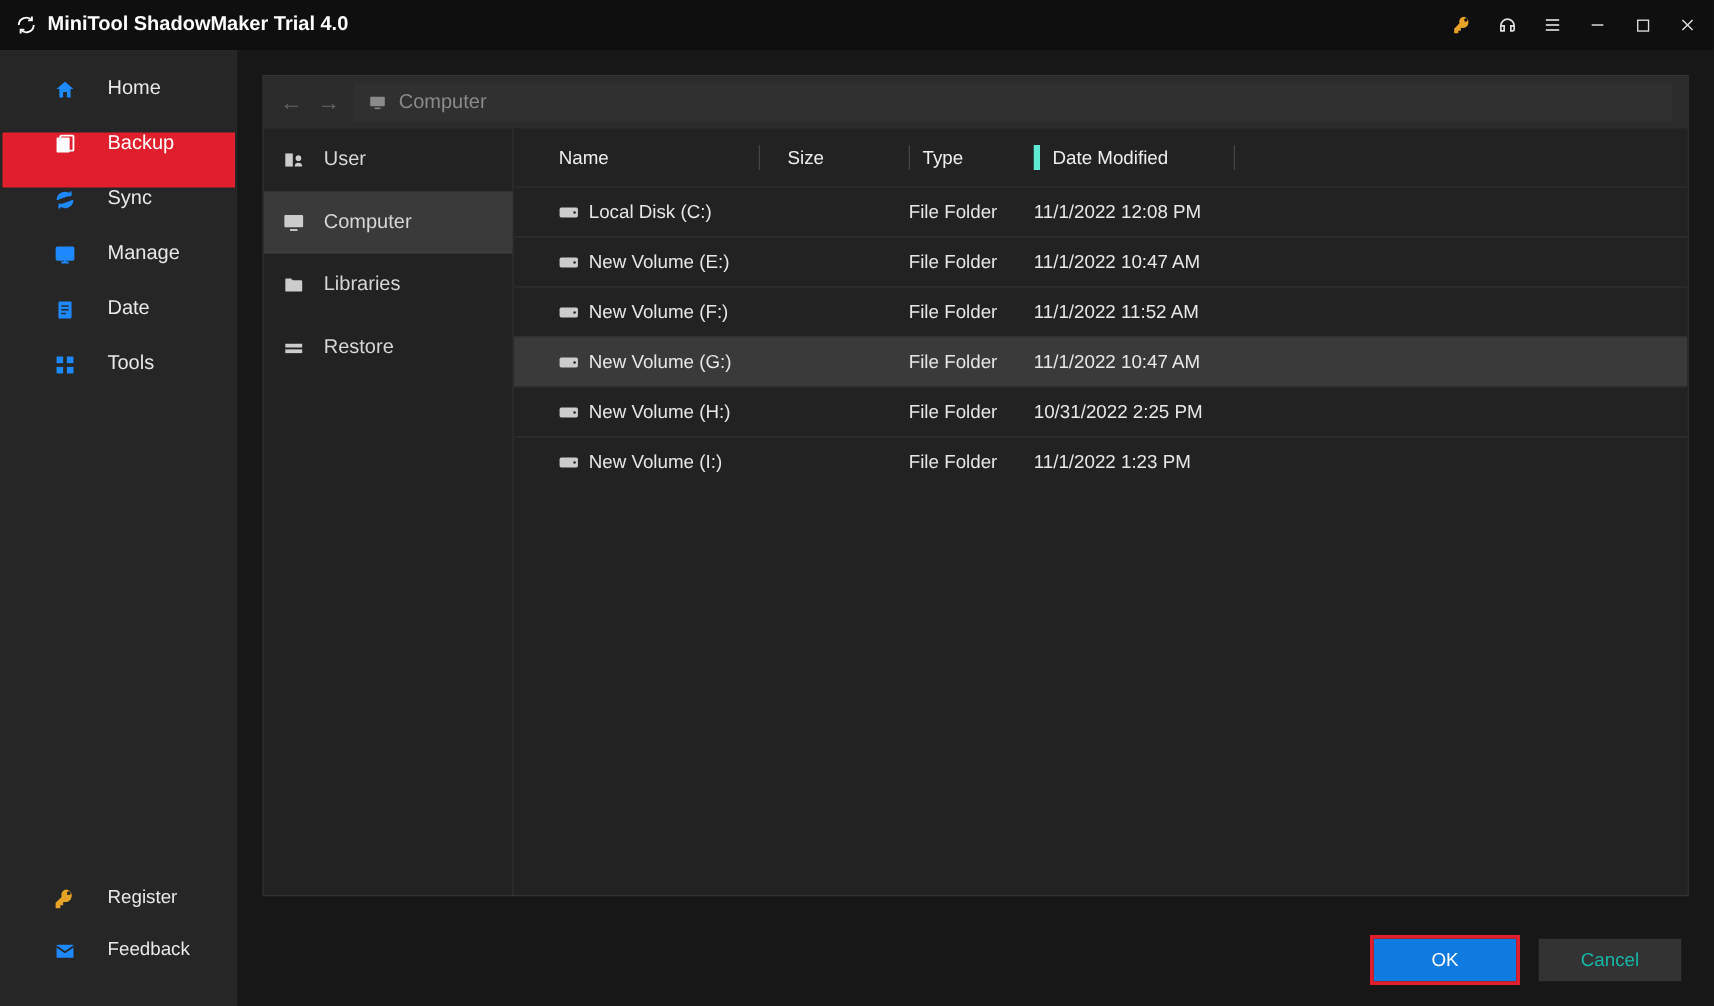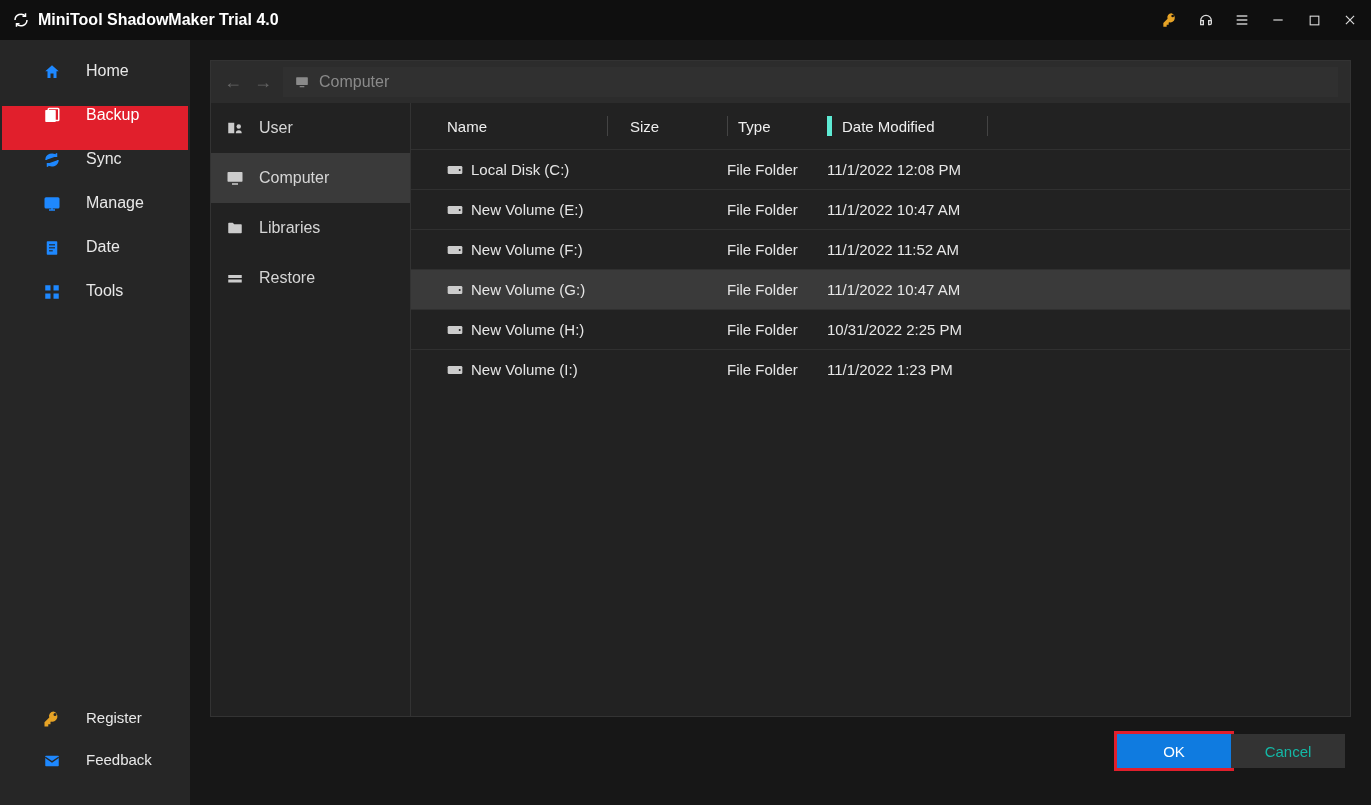--- a/index.html
+++ b/index.html
@@ -153,22 +153,23 @@
   }
   .row.hover { background:#3a3a3a; }
   .row .r-name { width:280px; display:flex; align-items:center; gap:8px;}
   .row .r-type { width:100px; }
   .row .r-date { flex:1; }
   .drive-icon { width:16px; height:12px; display:flex; align-items:center; justify-content:center; color:#ccc;}
 
   .footer-buttons {
     height: 68px;
     display:flex;
-    align-items:center;
+    align-items:flex-end;
     justify-content:flex-end;
+    gap: 18px;
     padding-right: 6px;
   }
   .btn {
     width: 114px;
     height: 34px;
     display:flex;
     align-items:center;
     justify-content:center;
     font-size:15px;
     cursor:pointer;

